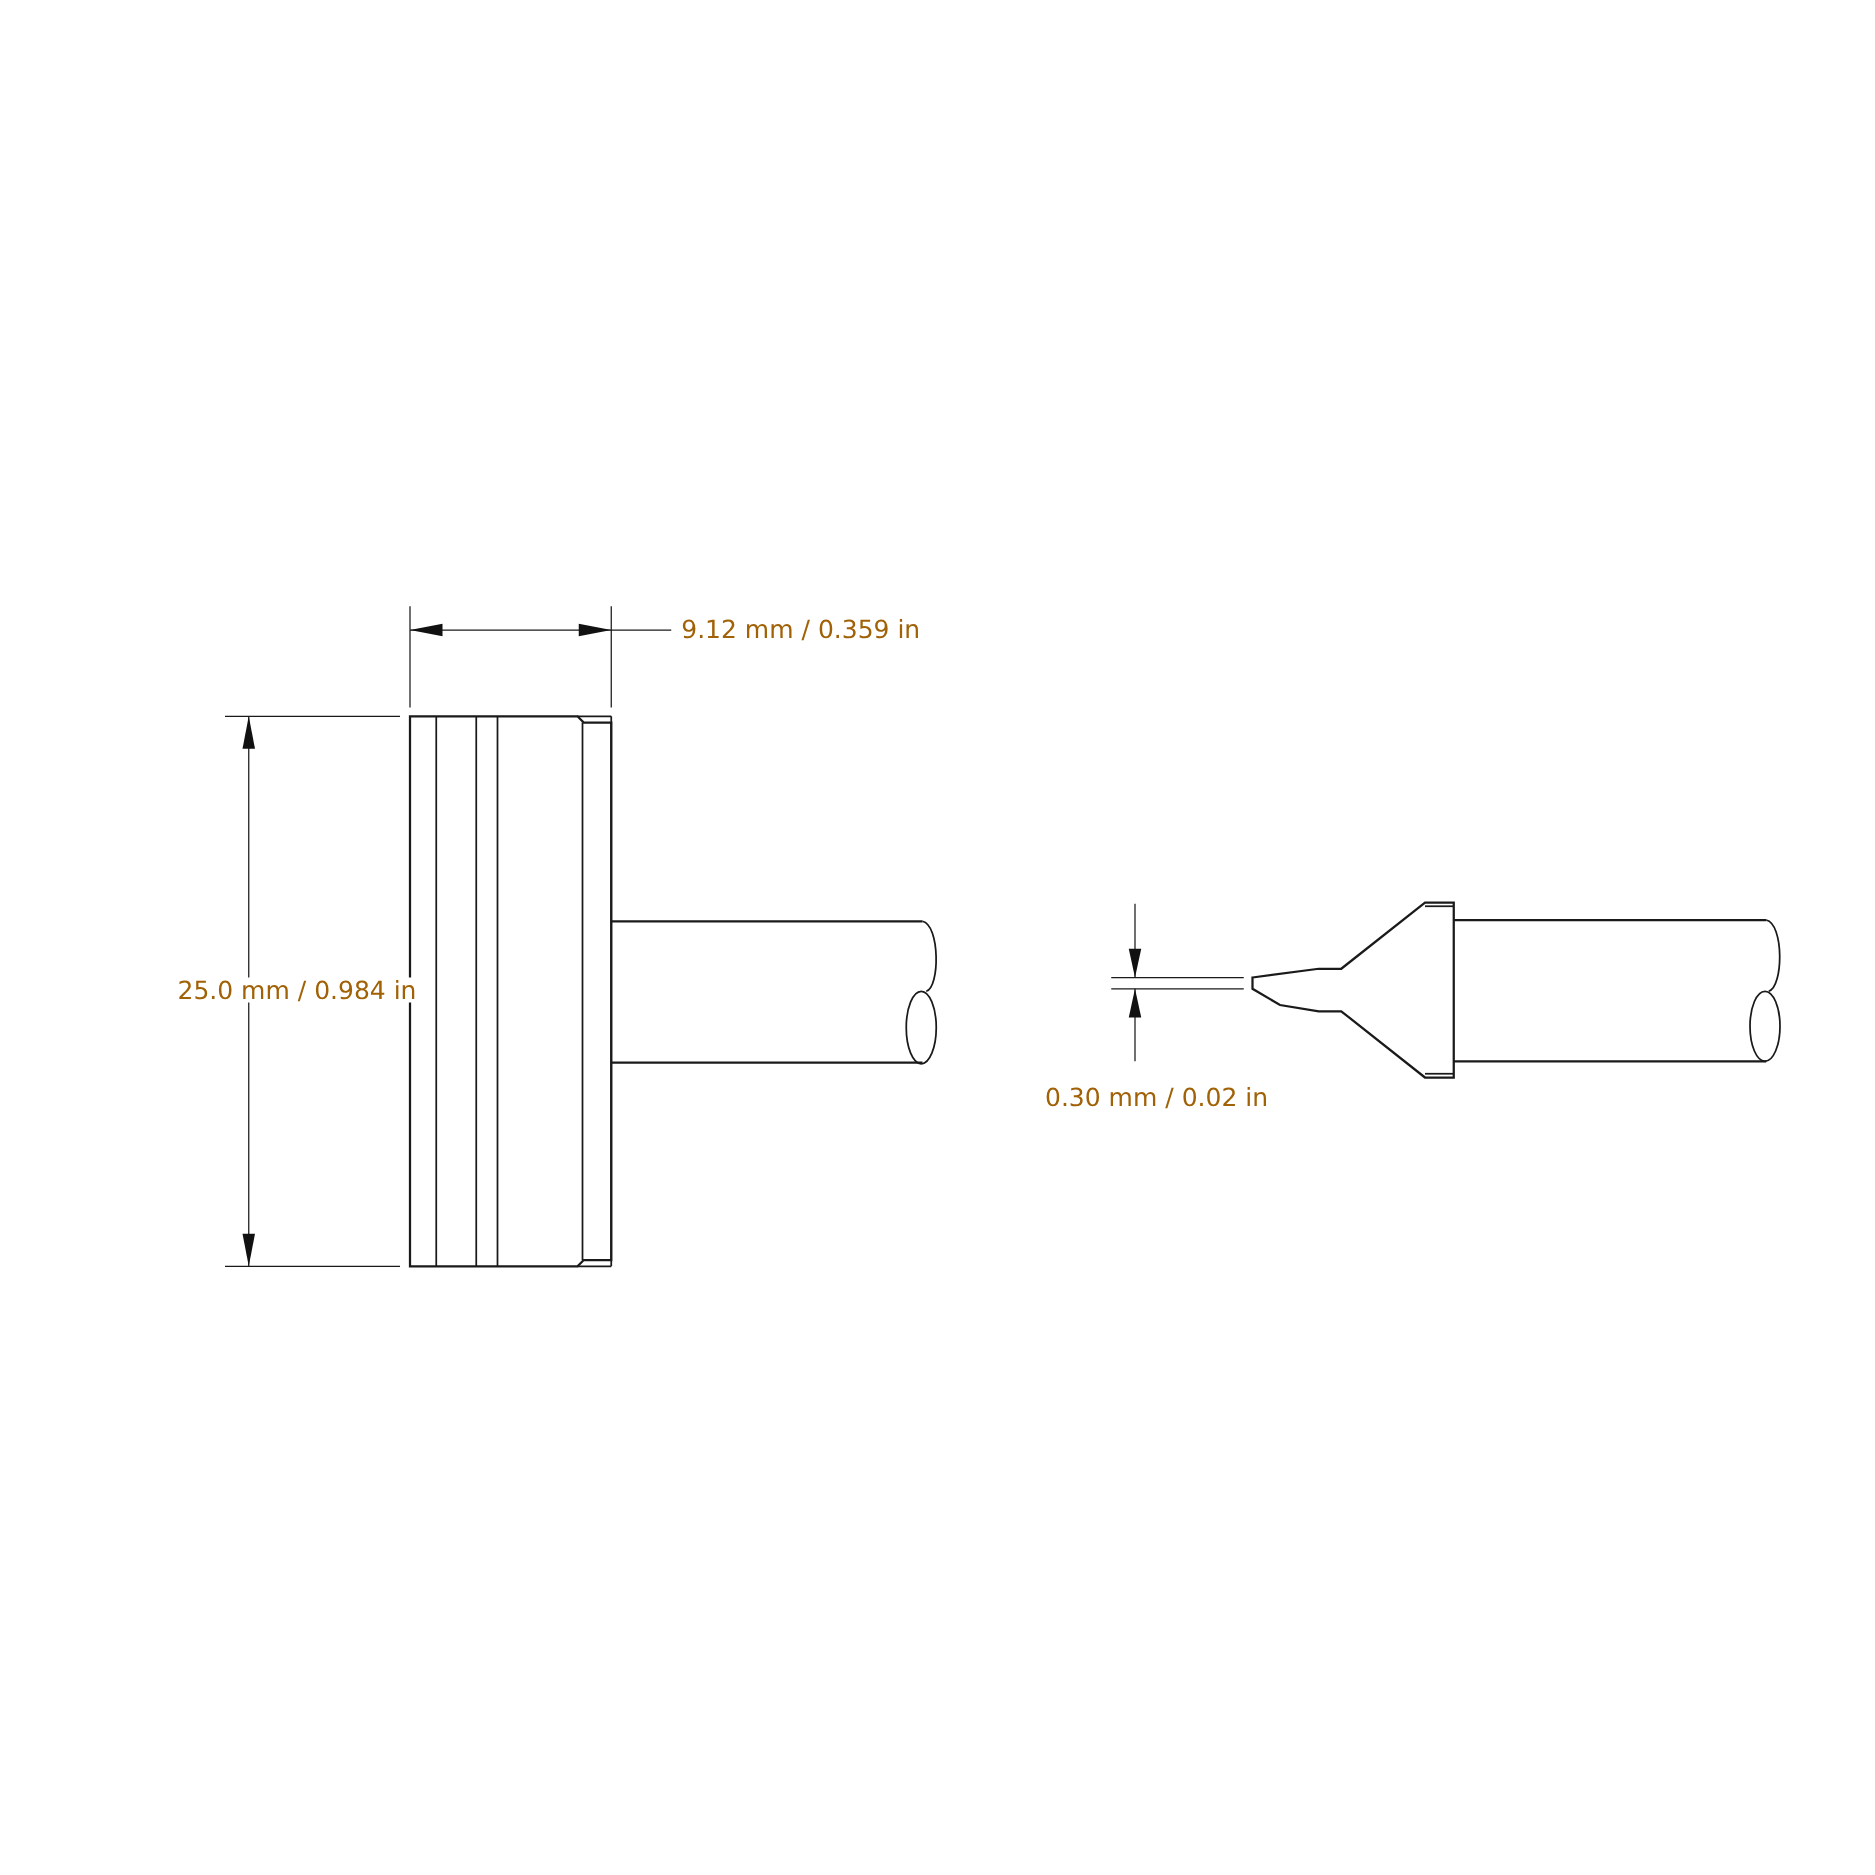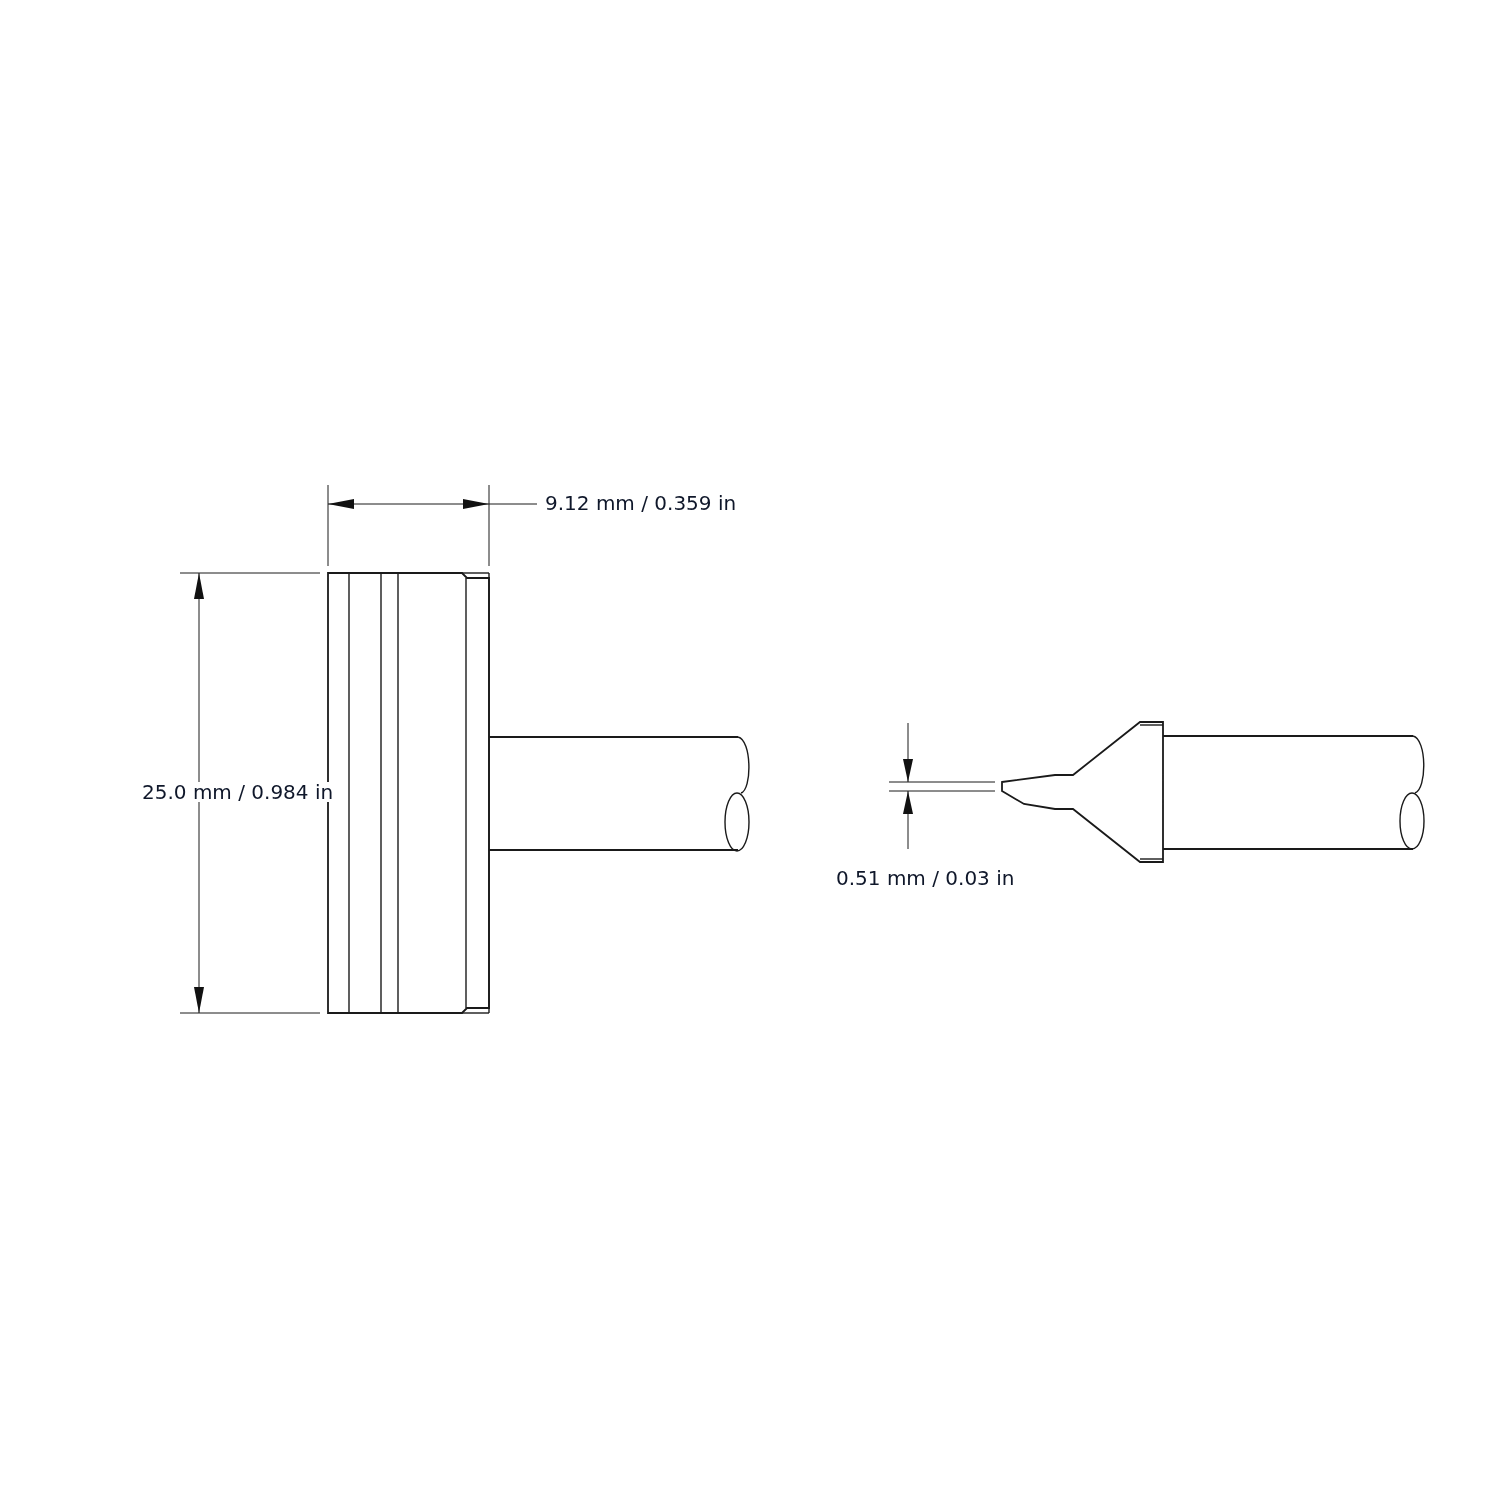--- a/index.html
+++ b/index.html
@@ -2,21 +2,21 @@
 <html><head>
   <meta charset="utf-8">
   <style>
     html, body { margin: 0; padding: 0; background: #ffffff; }
     body { width: 1500px; height: 1500px; position: relative; overflow: hidden; }
     #drawing { position: absolute; left: 0; top: 0; }
     .label {
       position: absolute;
       font-family: "DejaVu Sans", sans-serif;
       font-size: 20px;
-      color: #0f172a;
+      color: #a16207;
       white-space: nowrap;
       line-height: 1;
       background: #ffffff;
     }
     .ln { stroke: #1a1a1a; stroke-width: 1.4; fill: none; }
     .thin { stroke: #1a1a1a; stroke-width: 1; fill: none; }
     .body-ln { stroke: #1a1a1a; stroke-width: 1.8; fill: #ffffff; }
     .arrow { fill: #111111; stroke: none; }
   </style>
 </head>
@@ -83,13 +83,13 @@
       <line class="thin" x1="908" y1="723" x2="908" y2="782"></line>
       <line class="thin" x1="908" y1="791" x2="908" y2="849"></line>
       <polygon class="arrow" points="908,782 903,759 913,759"></polygon>
       <polygon class="arrow" points="908,791 903,814 913,814"></polygon>
     </g>
   </g>
 </svg>
 
 <div class="label" style="left:545px; top:493px;">9.12 mm / 0.359 in</div>
 <div class="label" style="left:102px; top:782px;margin-left:40px;">25.0 mm / 0.984 in</div>
-<div class="label" style="left:836px; top:868px; background:transparent;">0.51 mm / 0.03 in</div>
+<div class="label" style="left:836px; top:868px; background:transparent;">0.30 mm / 0.02 in</div>
 
 </body></html>

